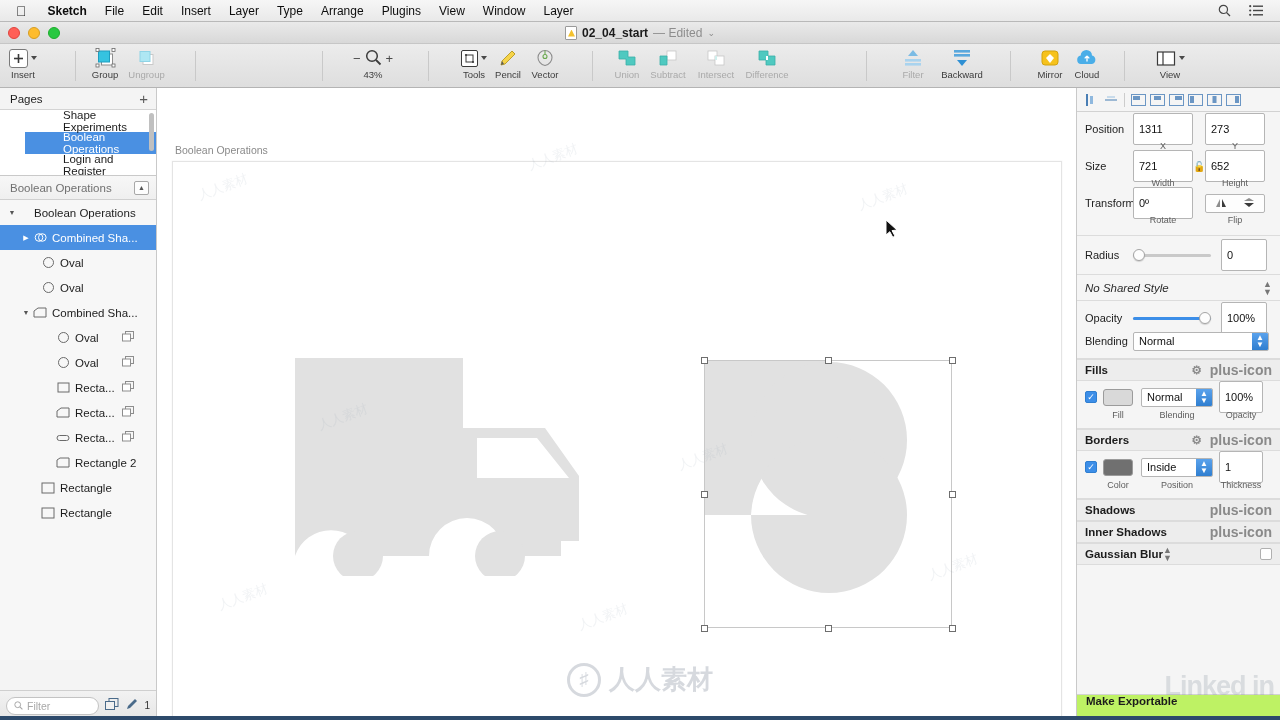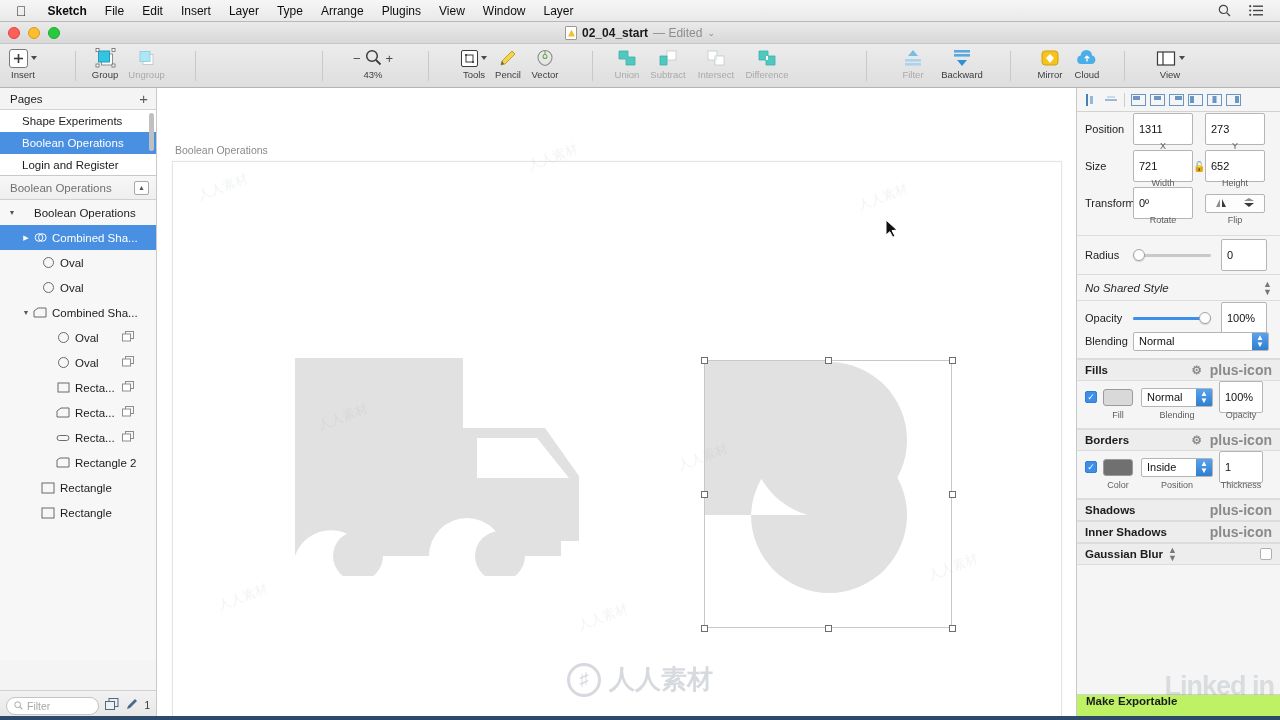--- a/index.html
+++ b/index.html
@@ -75,21 +75,21 @@
     position:absolute; top:88px; left:0; width:157px; height:632px;
     background:#f4f4f4; border-right:1px solid #c9c9c9;
   }
   .pages-hdr {
     height:22px; display:flex; align-items:center; justify-content:space-between;
     padding:0 8px 0 10px; font-size:11.5px; color:#1e1e1e; border-bottom:1px solid #d4d4d4;
     background:#f4f4f4;
   }
   .plus { font-size:15px; color:#5a5a5a; line-height:1; }
   .pages-list { position:relative; height:66px; overflow:hidden; background:#fff; border-bottom:1px solid #c9c9c9;}
-  .page-row { height:22px; display:flex; align-items:center; padding-left:22px; font-size:11.5px; color:#1c1c1c;}
+  .page-row { height:22px; display:flex; align-items:center; padding-left:38px; font-size:11.5px; color:#1c1c1c;margin-left:25px;}
   .page-row.sel { background:#4a90e2; color:#fff; }
   .page-row.clip { color:#1c1c1c; }
   .pg-scroll { position:absolute; right:2px; top:3px; width:5px; height:38px; background:#c0c0c0; border-radius:3px;}
 
   .ab-hdr {
     height:24px; display:flex; align-items:center; justify-content:space-between;
     padding:0 7px 0 10px; font-size:11.5px; color:#707070;
     background:linear-gradient(#f7f7f7,#efefef); border-bottom:1px solid #d0d0d0;
   }
   .ab-btn { width:15px;height:14px;border:1px solid #a8a8a8;border-radius:2px;background:#fdfdfd;
@@ -929,21 +929,21 @@
           <span style="font-size:14px">plus-icon</span>
         </span>
     </div>
     <div class="sec-hdr">
       <span>Inner Shadows</span>
       <span class="acts">
           <span style="font-size:14px">plus-icon</span>
         </span>
     </div>
     <div class="sec-hdr">
-      <span style="display:flex;align-items:center;gap:5px">
+      <span style="display:flex;align-items:center;">
         <span>Gaussian Blur</span>
         <span class="stepper">▲<br>▼</span>
       </span>
       <span class="acts">
           <span style="width:12px;height:12px;border:1px solid #b0b0b0;border-radius:2px;background:#fff;display:inline-block"></span>
         </span>
     </div>
 
     <div class="footer-exp">
       <span>Make Exportable</span>

